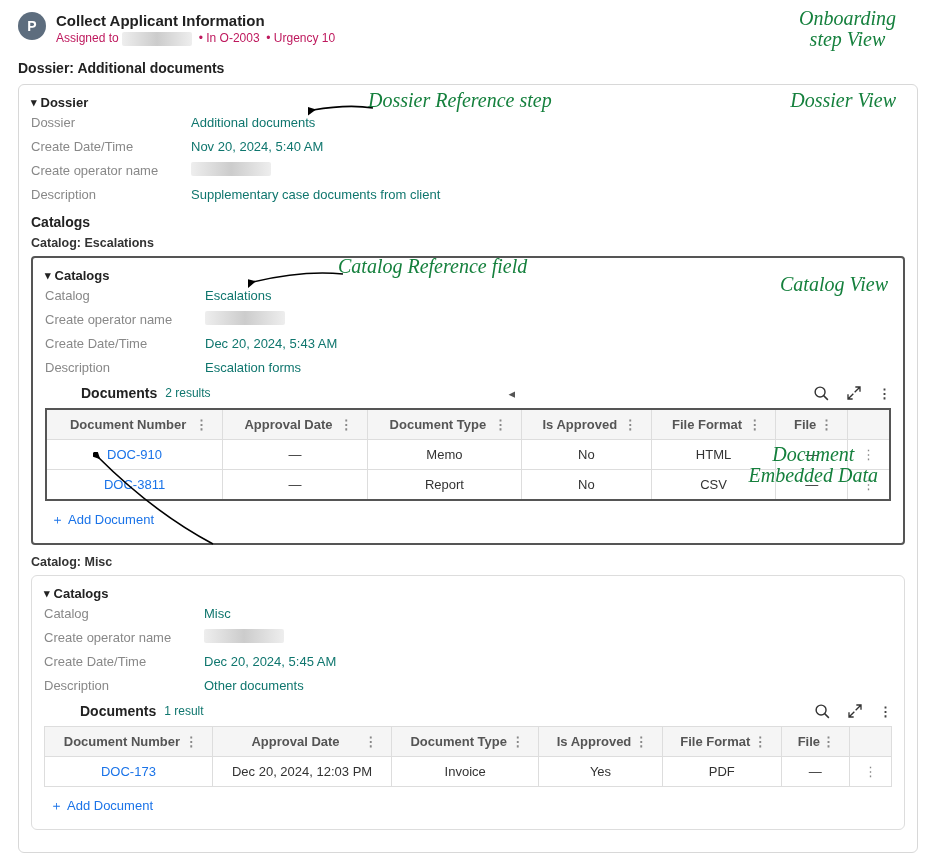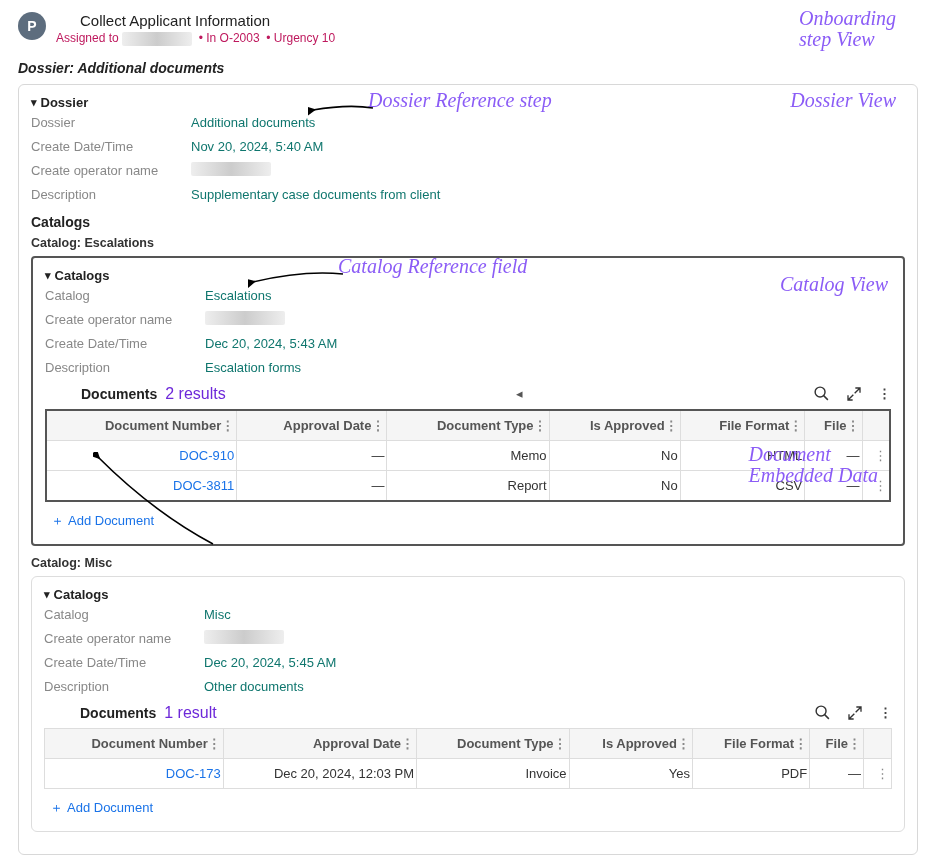--- a/index.html
+++ b/index.html
@@ -12,54 +12,54 @@
     width: 936px;
     padding: 12px 18px 20px 18px;
     position: relative;
   }
   .header-row { display: flex; align-items: flex-start; gap: 10px; margin-bottom: 14px; }
   .avatar {
     width: 28px; height: 28px; border-radius: 50%;
     background: #5d6d7e; color: #fff; display:flex; align-items:center; justify-content:center;
     font-weight: 600; font-size:14px;
   }
-  .title-block .title { font-weight: 400; font-size: 15px; color:#222;margin-left:24px; }
+  .title-block .title { font-weight: 700; font-size: 15px; color:#222; }
   .title-block .subtitle { color: #be185d; font-size: 12px; margin-top: 2px; }
-  .dossier-heading { font-weight: 700; font-size: 14px; margin: 4px 0 8px 0; color:#222;font-style:italic;}
+  .dossier-heading { font-weight: 700; font-size: 14px; margin: 4px 0 8px 0; color:#222;}
   .panel {
     border: 1px solid #d8d8d8; border-radius: 6px; padding: 10px 12px 12px 12px;
     margin-bottom: 10px; background:#fff;
   }
   .panel.inner { border: 2px solid #555; border-radius: 4px; }
   .section-toggle { display:flex; align-items:center; gap:4px; font-weight:700; font-size:13px; cursor:pointer; color:#222; margin-bottom:2px;}
   .chev { font-size: 11px; }
   .kv-row { display:flex; align-items: center; min-height: 22px; margin: 2px 0; }
   .kv-row .label { width: 160px; color:#888; font-size:13px; }
   .kv-row .value { color:#0f766e; font-size:13px; }
   .link { color:#1a73e8; cursor:pointer; }
   .redact { display:inline-block; width:80px; height:14px; background:linear-gradient(90deg,#eee,#ccc,#eee); border-radius:2px;}
   .subhead { font-weight:700; font-size:14px; margin: 8px 0 4px 0; color:#222;}
   .catalog-label { font-weight:700; font-size:12.5px; margin: 6px 0 6px 0; color:#333;}
   .doc-bar { display:flex; align-items:center; justify-content:space-between; margin: 6px 0 6px 0;}
   .doc-bar-left { display:flex; align-items:center; gap:8px;margin-left:36px;}
-  .doc-bar-left .results { color:#6d28d9; font-size:16px; font-weight:400;}
+  .doc-bar-left .results { color:#0f766e; font-size:12px; font-weight:400;}
   .doc-bar-center { color:#555; cursor:pointer;}
   .doc-bar-right { display:flex; align-items:center; gap:16px; color:#444;}
   .icon-btn { cursor:pointer; display:inline-flex; align-items:center; justify-content:center;}
   table.doc-table { width:100%; border-collapse: collapse; font-size:13px; }
   table.doc-table th, table.doc-table td {
-    border: 1px solid #ddd; padding: 7px 2px; text-align:right;
+    border: 1px solid #ddd; padding: 7px 14px; text-align:center;
   }
   table.doc-table th { background:#f5f5f5; color:#555; font-weight:600; position:relative;}
   table.doc-table th .col-menu { float:right; color:#888; cursor:pointer;}
   .row-menu { width:28px; text-align:center; color:#888; cursor:pointer;}
   .add-link { color:#1a73e8; font-size:13px; cursor:pointer; margin: 10px 0 2px 6px; display:inline-flex; align-items:center; gap:4px;}
   .annot {
     position:absolute; font-family: "Brush Script MT","Segoe Script","Comic Sans MS",cursive;
-    font-size: 20px; color:#8b5cf6; font-style: italic; pointer-events:none; line-height: 1.05; 
+    font-size: 20px; color:#15803d; font-style: italic; pointer-events:none; line-height: 1.05; text-align:center;
   }
   svg.arrow { position:absolute; pointer-events:none; }
   .outer-wrap { position: relative; }
 </style>
 </head>
 <body>
 
 <div class="outer-wrap">
 
   <div class="annot" style="right:22px; top:-4px;">Onboarding<br>step View</div>

